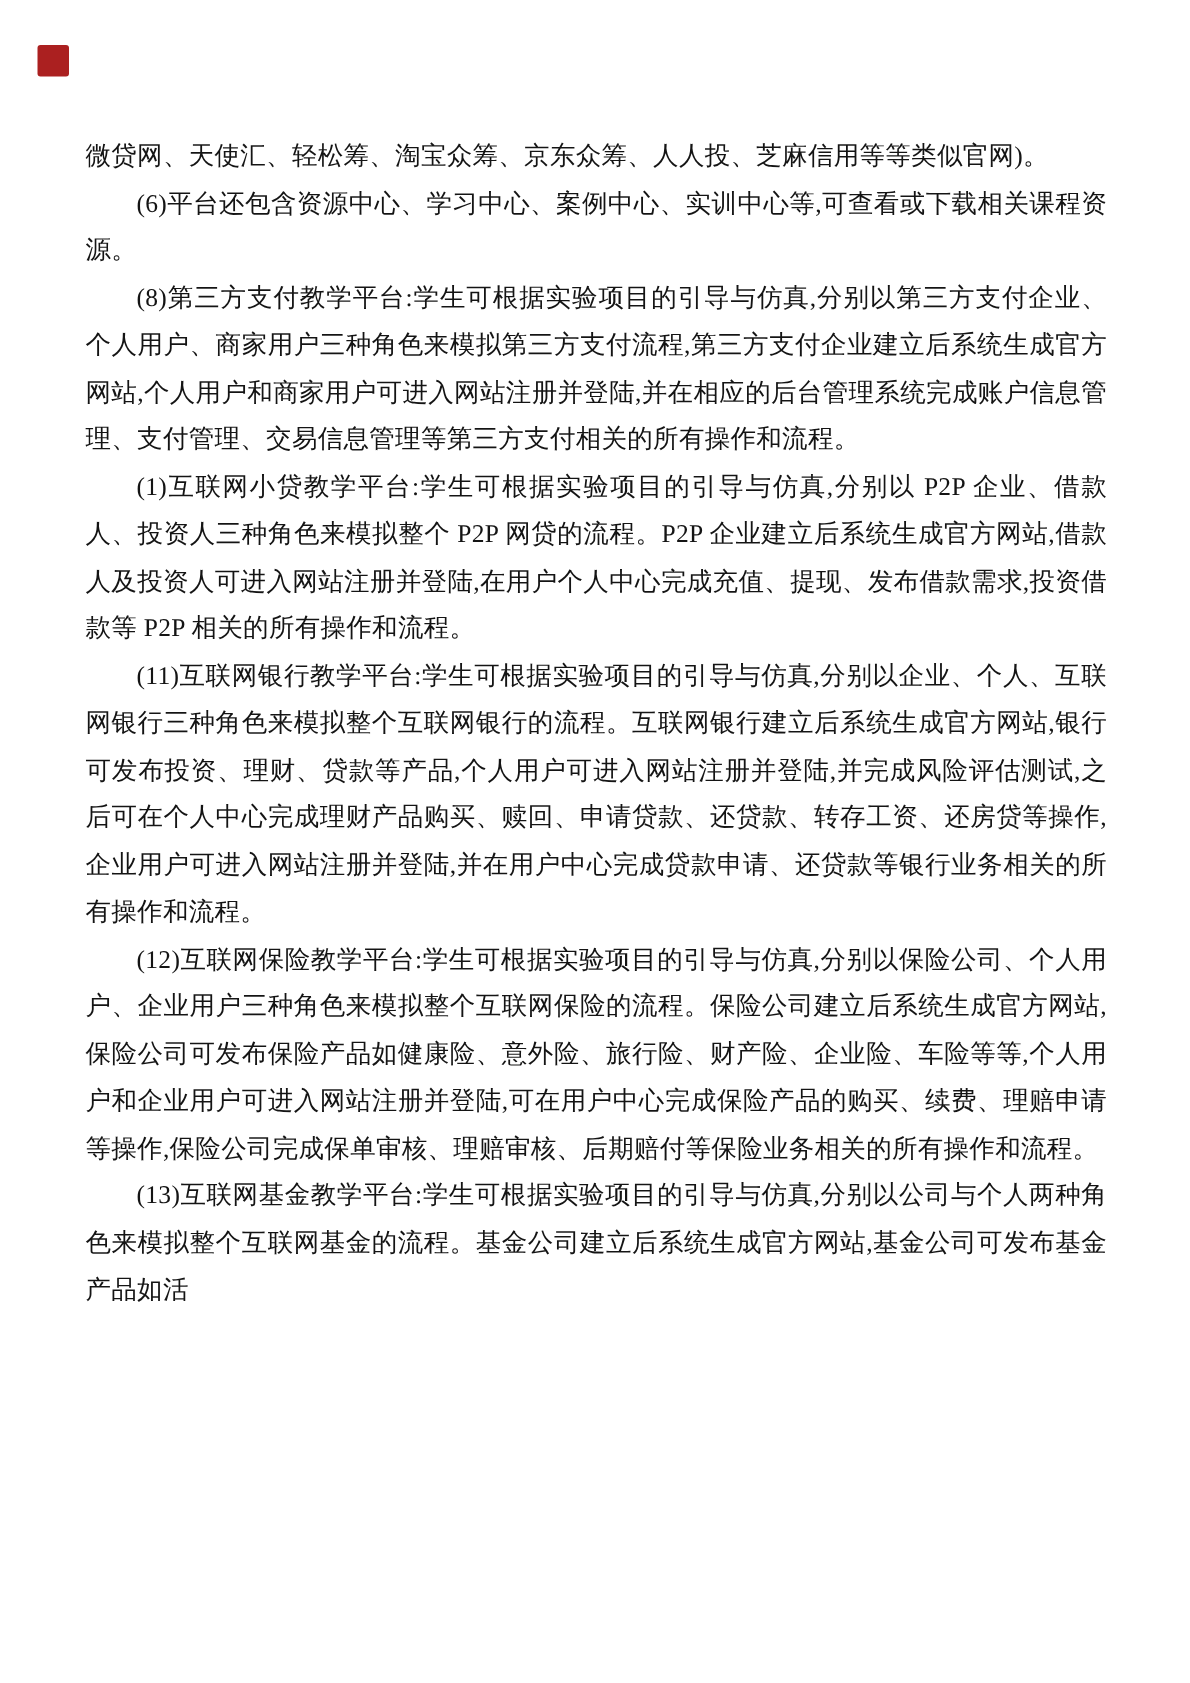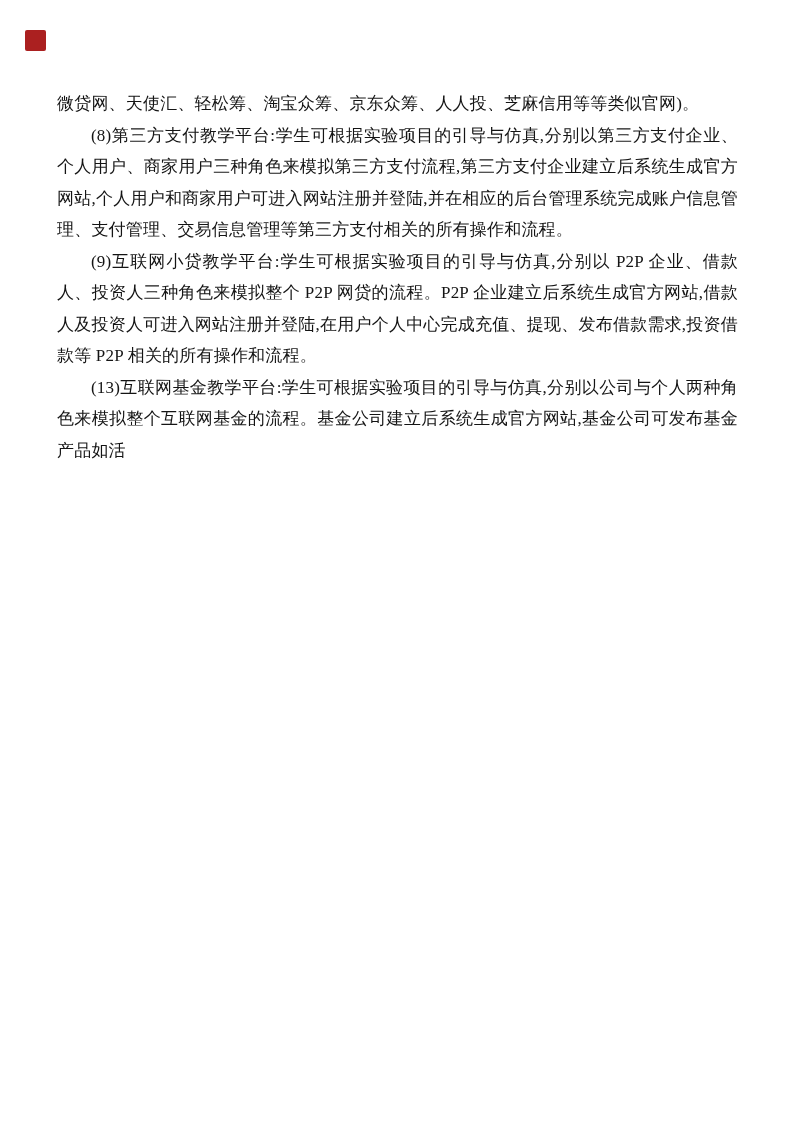--- a/index.html
+++ b/index.html
@@ -50,20 +50,23 @@
 </style>
 </head>
 <body>
 
 <div class="page">
 
   <div class="corner-marker" style="background-color: rgb(171, 32, 32);"></div>
 
   <div class="body-text">
     <p class="para no-indent">微贷网、天使汇、轻松筹、淘宝众筹、京东众筹、人人投、芝麻信用等等类似官网)。</p>
+    <p class="para">(6)平台还包含资源中心、学习中心、案例中心、实训中心等,可查看或下载相关课程资源。</p>
     <p class="para">(8)第三方支付教学平台:学生可根据实验项目的引导与仿真,分别以第三方支付企业、个人用户、商家用户三种角色来模拟第三方支付流程,第三方支付企业建立后系统生成官方网站,个人用户和商家用户可进入网站注册并登陆,并在相应的后台管理系统完成账户信息管理、支付管理、交易信息管理等第三方支付相关的所有操作和流程。</p>
-    <p class="para">(9)互联网小贷教学平台:学生可根据实验项目的引导与仿真,分别以 P2P 企业、借款人、投资人三种角色来模拟整个 P2P 网贷的流程。P2P 企业建立后系统生成官方网站,借款人及投资人可进入网站注册并登陆,在用户个人中心完成充值、提现、发布借款需求,投资借款等 P2P 相关的所有操作和流程。</p>
+    <p class="para">(1)互联网小贷教学平台:学生可根据实验项目的引导与仿真,分别以 P2P 企业、借款人、投资人三种角色来模拟整个 P2P 网贷的流程。P2P 企业建立后系统生成官方网站,借款人及投资人可进入网站注册并登陆,在用户个人中心完成充值、提现、发布借款需求,投资借款等 P2P 相关的所有操作和流程。</p>
+    <p class="para">(11)互联网银行教学平台:学生可根据实验项目的引导与仿真,分别以企业、个人、互联网银行三种角色来模拟整个互联网银行的流程。互联网银行建立后系统生成官方网站,银行可发布投资、理财、贷款等产品,个人用户可进入网站注册并登陆,并完成风险评估测试,之后可在个人中心完成理财产品购买、赎回、申请贷款、还贷款、转存工资、还房贷等操作,企业用户可进入网站注册并登陆,并在用户中心完成贷款申请、还贷款等银行业务相关的所有操作和流程。</p>
+    <p class="para">(12)互联网保险教学平台:学生可根据实验项目的引导与仿真,分别以保险公司、个人用户、企业用户三种角色来模拟整个互联网保险的流程。保险公司建立后系统生成官方网站,保险公司可发布保险产品如健康险、意外险、旅行险、财产险、企业险、车险等等,个人用户和企业用户可进入网站注册并登陆,可在用户中心完成保险产品的购买、续费、理赔申请等操作,保险公司完成保单审核、理赔审核、后期赔付等保险业务相关的所有操作和流程。</p>
     <p class="para">(13)互联网基金教学平台:学生可根据实验项目的引导与仿真,分别以公司与个人两种角色来模拟整个互联网基金的流程。基金公司建立后系统生成官方网站,基金公司可发布基金产品如活</p>
   </div>
 
   <div class="page-number">9</div>
 
 </div>
 
 </body></html>

